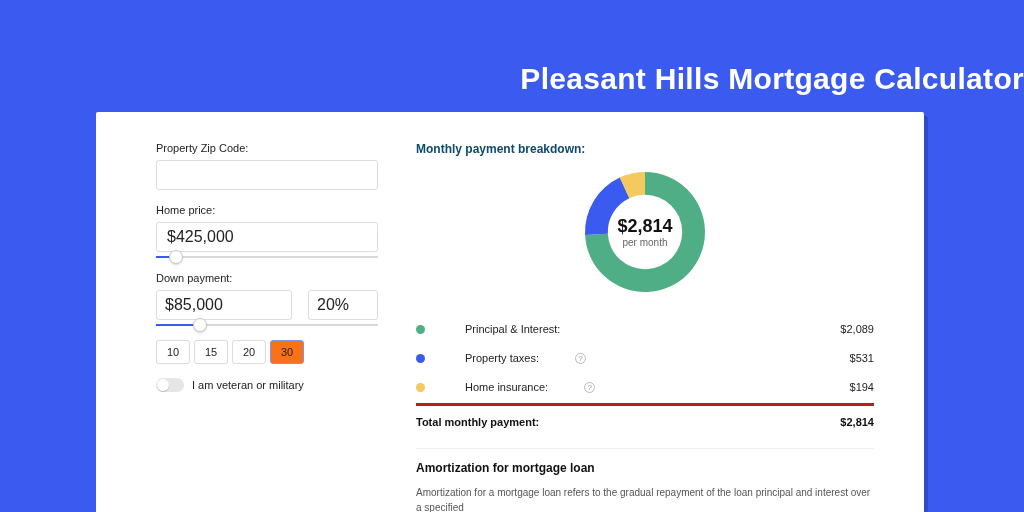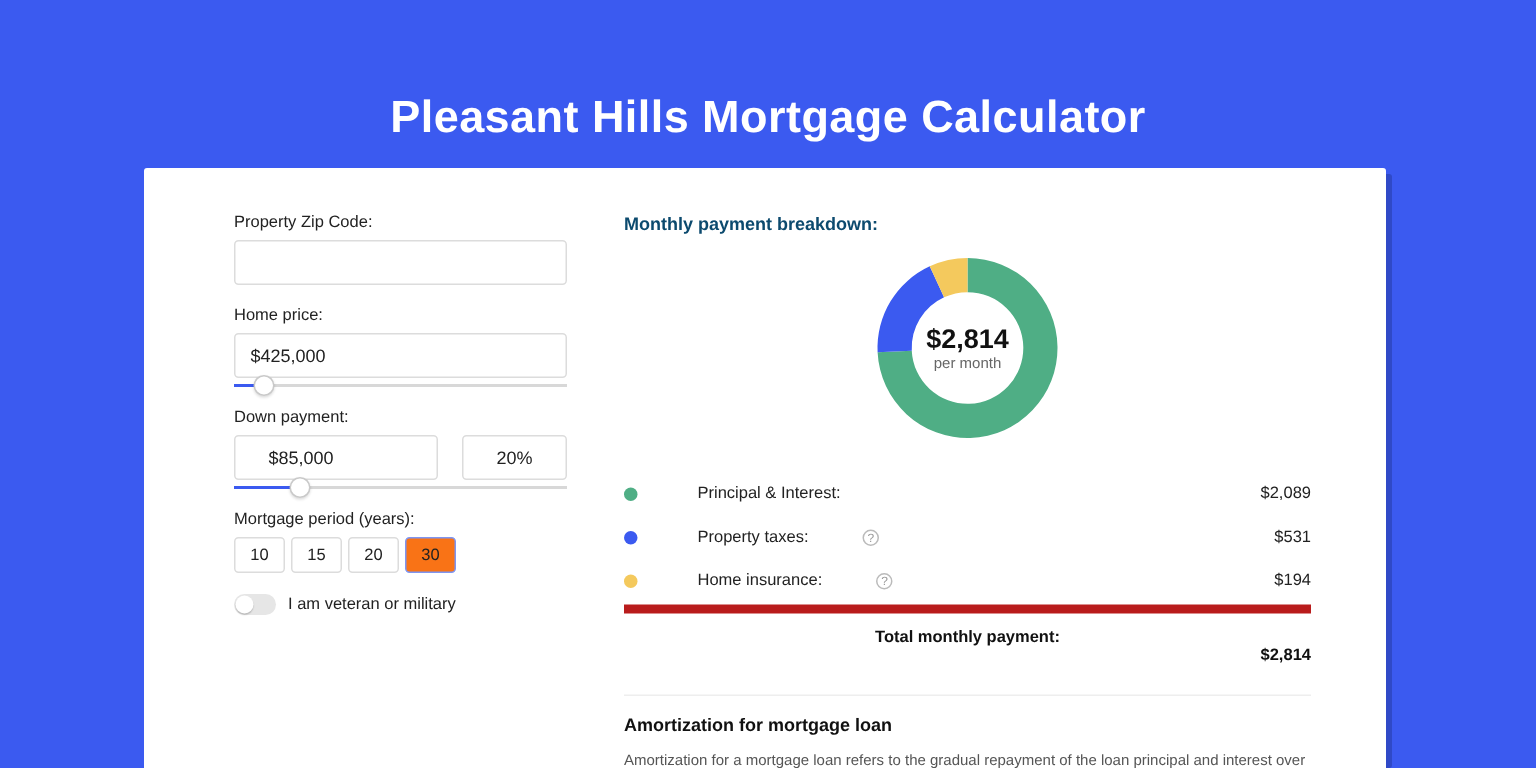--- a/index.html
+++ b/index.html
@@ -1,26 +1,26 @@
 <!DOCTYPE html>
 <html><head>
 <meta charset="utf-8">
 <style>
   * { box-sizing: border-box; margin: 0; padding: 0; }
   html, body { width: 1024px; height: 512px; overflow: hidden; font-family: -apple-system, BlinkMacSystemFont, "Segoe UI", Arial, sans-serif; }
   .outer { background: #3b5af0; width: 1024px; height: 512px; position: relative; }
-  .title { color: #fff; font-size: 30px; font-weight: 700; text-align: center; padding-top: 62px; padding-bottom: 18px; letter-spacing: .3px; }
+  .title { color: #fff; font-size: 30px; font-weight: 700; text-align: right; padding-top: 62px; padding-bottom: 18px; letter-spacing: .3px; }
   .card-shadow { position: absolute; left: 96px; top: 116px; width: 832px; height: 396px; background: #2f49c7; border-radius: 2px; }
   .card { position: absolute; left: 96px; top: 112px; width: 828px; height: 444px; background: #fff; border-radius: 2px; overflow: hidden; }
   .inner { display: flex; height: 100%; }
   .left { width: 300px; padding: 30px 18px 0 60px; }
   .right { flex: 1; padding: 30px 50px 0 20px; }
   .lbl { font-size: 11px; color: #222; margin-bottom: 6px; }
   .field { position: relative; margin-bottom: 14px; }
-  .input { width: 100%; height: 30px; border: 1px solid #dcdcdc; border-radius: 3px; padding: 0 22px; font-size: 12px; background: #fff; color: #222; }
+  .input { width: 100%; height: 30px; border: 1px solid #dcdcdc; border-radius: 3px; padding: 0 8px; font-size: 16px; background: #fff; color: #222; }
   .hp-row .input { padding-left: 10px; }
   .slider-track { position: relative; height: 2px; background: #d8d8d8; margin-top: 4px; }
   .slider-track .fill { position: absolute; height: 2px; background: #3b5af0; left: 0; top: 0; }
   .slider-track .thumb { position: absolute; width: 14px; height: 14px; background: #fff; border: 1px solid #c9c9c9; border-radius: 50%; top: -6px; box-shadow: 0 1px 2px rgba(0,0,0,.15); }
   .dp-row { display: flex; gap: 16px; }
   .dp-row .input.big { flex: 1; }
   .dp-row .input.small { width: 70px; }
   .period-row { display: flex; gap: 4px; }
   .chip { width: 34px; height: 24px; border: 1px solid #dcdcdc; border-radius: 3px; font-size: 11px; display: flex; align-items: center; justify-content: center; background: #fff; color: #222; cursor: pointer; }
   .chip.active { background: #f97316; border-color: #7e95f2; }
@@ -37,21 +37,21 @@
   .donut-sub { font-size: 10px; color: #666; }
 
   .legend { margin-top: 6px; }
   .legend-row { display: flex; align-items: center; font-size: 11px; color: #222; padding: 8px 0; border-top: 1px solid transparent; gap: 32px; }
   .dot { width: 9px; height: 9px; border-radius: 50%; margin-right: 8px; flex-shrink: 0; }
   .dot.g { background: #4fae85; }
   .dot.b { background: #3b5af0; }
   .dot.y { background: #f4c95d; }
   .legend-row .amt { margin-left: auto; font-weight: 400; }
   .info { display: inline-flex; align-items: center; justify-content: center; width: 11px; height: 11px; border: 1px solid #bbb; border-radius: 50%; font-size: 8px; color: #999; margin-left: 4px; }
-  .total-row { display: flex; align-items: center; font-size: 11px; font-weight: 700; color: #111; padding: 10px 0; border-top: 6px solid #b91c1c; margin-top: 2px; flex-direction: column; }
+  .total-row { display: flex; align-items: center; font-size: 11px; font-weight: 700; color: #111; padding: 10px 0; border-top: 3px solid #b91c1c; margin-top: 2px; }
   .total-row .amt { margin-left: auto; }
 
   .amort { border-top: 1px solid #eee; margin-top: 10px; padding-top: 12px; }
   .amort-title { font-size: 12px; font-weight: 700; color: #111; margin-bottom: 10px; }
   .amort-text { font-size: 10px; color: #555; line-height: 1.5; }
 </style>
 </head>
 <body>
 
 <div class="outer">
@@ -83,21 +83,20 @@
             <input class="input small" value="20%" style="">
           </div>
           <div class="slider-track">
             <div class="fill" id="dp-fill" style="width: 20%;"></div>
             <div class="thumb" id="dp-thumb" style="left: calc(20% - 7px);"></div>
           </div>
         </div>
 
 
         <div class="field">
-          <div class="lbl">Mortgage period (years):</div>
           <div class="period-row" id="period-row">
               <div class="chip">10</div>
               <div class="chip">15</div>
               <div class="chip">20</div>
               <div class="chip active">30</div>
             </div>
         </div>
 
         <div class="vet-row">
           <div class="toggle">

